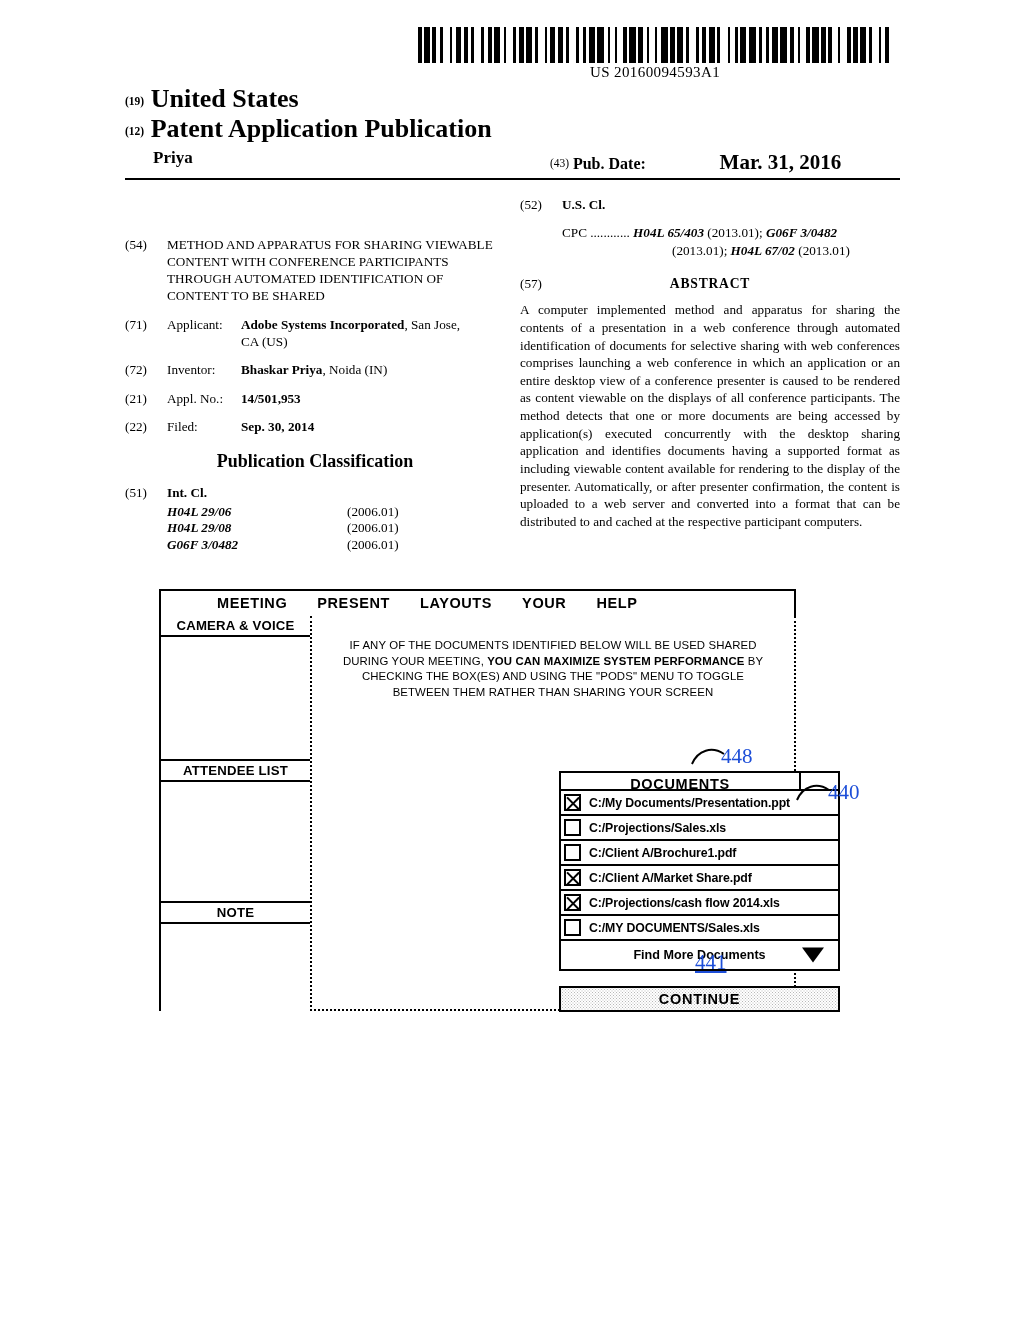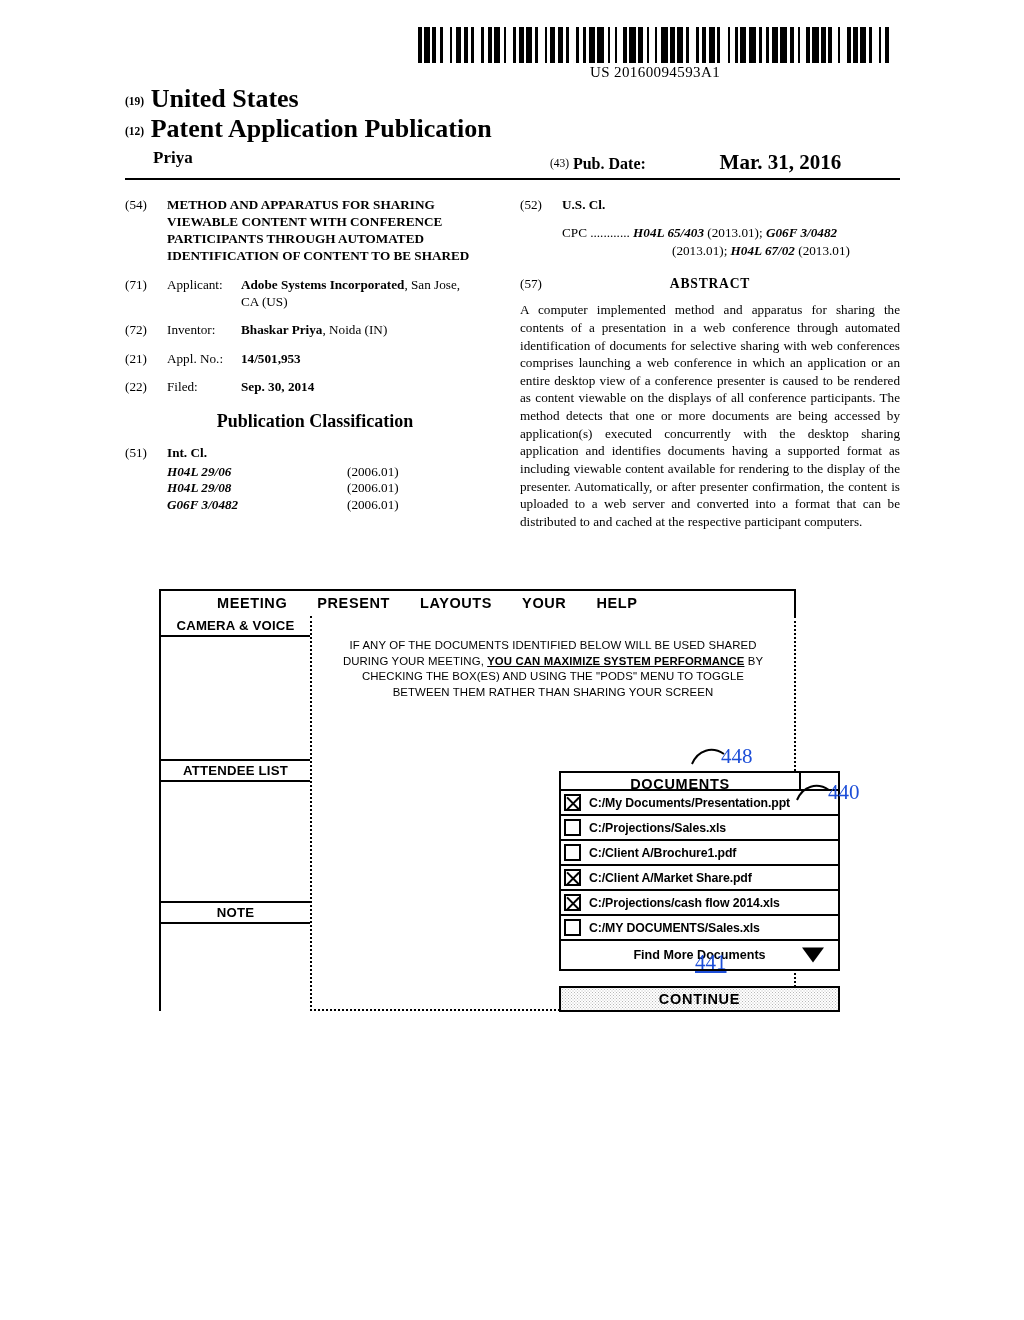--- a/index.html
+++ b/index.html
@@ -138,23 +138,24 @@
     display: inline-block;
     width: 74px;
     vertical-align: top;
   }
   .field .val-in {
     display: inline-block;
     vertical-align: top;
     max-width: 228px;
   }
   #f-title .body {
-    font-weight: bold;
+    font-weight: normal;
     text-transform: uppercase;
     line-height: 1.3;
+    margin-top: 40px;
   }
   b.bold { font-weight: bold; }
   .pubclass-head {
     text-align: center;
     font-weight: bold;
     margin: 14px 0 11px 0;
     font-size: 18px;
   }
   #intcl-list {
     margin-top: 1px;
@@ -275,21 +276,20 @@
     letter-spacing: 0.1px;
   }
   #note-title {
     font-weight: bold;
     font-size: 13px;
     margin-bottom: 2px;
   }
   #note-title u { text-decoration: underline; }
   #note-emph {
     font-weight: bold;
-    text-decoration: underline;
   }
 
   #docs-panel {
     position: absolute;
     left: 247px; top: 155px;
     width: 281px;
     border: 2.5px solid #000;
     box-sizing: border-box;
     background: #fff;
   }

